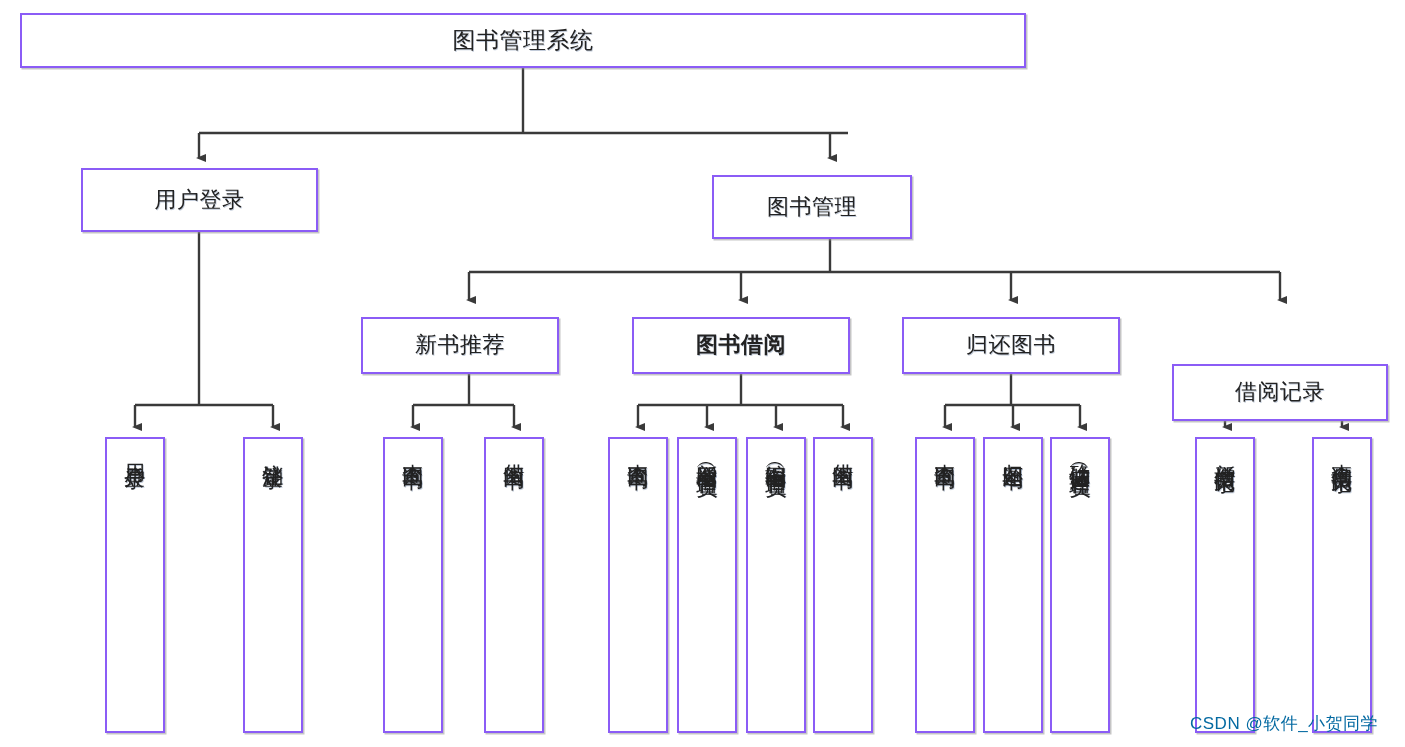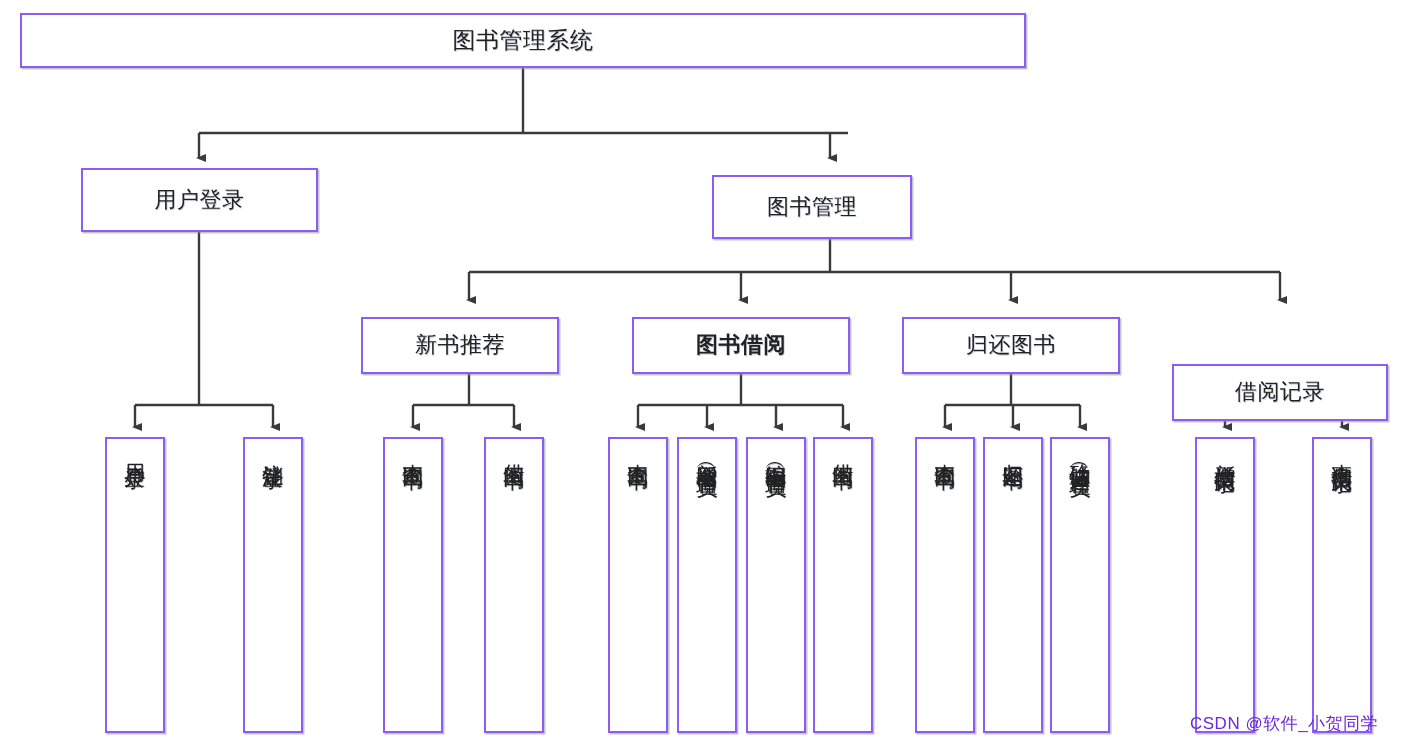--- a/index.html
+++ b/index.html
@@ -66,21 +66,21 @@
     max-height: 272px;
   }
   .node.vert.tall .node-label {
     max-height: 282px;
   }
   #watermark {
     position: absolute;
     left: 1190px;
     top: 712px;
     font-size: 17px;
-    color: #6d28d9;
+    color: #0369a1;
     letter-spacing: 0.5px;
     white-space: nowrap;
     user-select: none;
   }
 </style>
 </head>
 <body>
 
 <div id="diagram">
 

